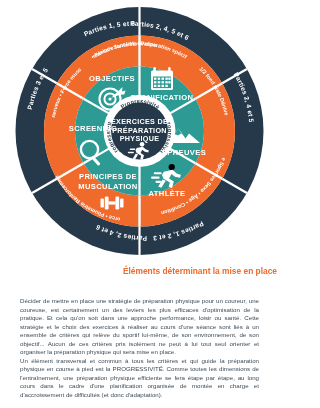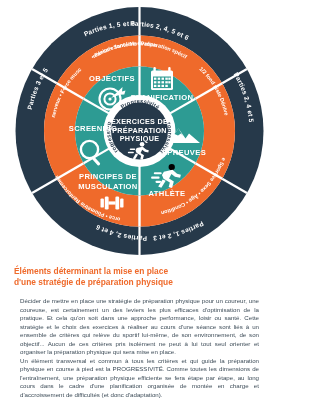--- a/index.html
+++ b/index.html
@@ -26,22 +26,22 @@
   }
   .core-text{
     font-family:"Liberation Sans", sans-serif;
     font-size:7.2px;font-weight:bold;fill:#ffffff;letter-spacing:.3px;
   }
   .ring-word{
     font-family:"Liberation Sans", sans-serif;
     font-size:5.6px;font-weight:bold;fill:#26394a;letter-spacing:.2px;
   }
   #caption{
-    position:absolute;left:0;top:266px;width:279px;
-    text-align:left;
+    position:absolute;left:12px;top:266px;width:279px;
+    text-align:right;
   }
   #caption .t{
     color:#ef6a2b;font-size:8.4px;font-weight:bold;line-height:11.4px;
     margin:0;padding:0 14px;
   }
   #body-copy{
     position:absolute;left:20px;top:297px;width:239px;
     color:#3c4b57;font-size:6.15px;line-height:8.55px;
     text-align:justify;
   }
@@ -272,19 +272,18 @@
     <g transform="translate(91,152)">
       <circle cx="-1.5" cy="-2.5" r="8.6" fill="none" stroke="#ffffff" stroke-width="2.4"></circle>
       <rect x="3.4" y="3.4" width="3.0" height="11.0" rx="1.5" fill="#ffffff" transform="rotate(-42 4.9 8.9)"></rect>
     </g>
   </g>
 </svg>
 </div>
 
 <div id="caption">
   <div class="t">Éléments déterminant la mise en place</div>
-  <div class="t">d'une stratégie de préparation physique</div>
 </div>
 
 <div id="body-copy">
   <p>Décider de mettre en place une stratégie de préparation physique pour un coureur, une coureuse, est certainement un des leviers les plus efficaces d'optimisation de la pratique. Et cela qu'on soit dans une approche performance, loisir ou santé. Cette stratégie et le choix des exercices à réaliser au cours d'une séance sont liés à un ensemble de critères qui relève du sportif lui-même, de son environnement, de son objectif... Aucun de ces critères pris isolément ne peut à lui tout seul orienter et organiser la préparation physique qui sera mise en place.</p>
   <p>Un élément transversal et commun à tous les critères et qui guide la préparation physique en course à pied est la PROGRESSIVITÉ. Comme toutes les dimensions de l'entraînement, une préparation physique efficiente se fera étape par étape, au long cours dans le cadre d'une planification organisée de montée en charge et d'accroissement de difficultés (et donc d'adaptation).</p>
 </div>
 
 </body></html>

